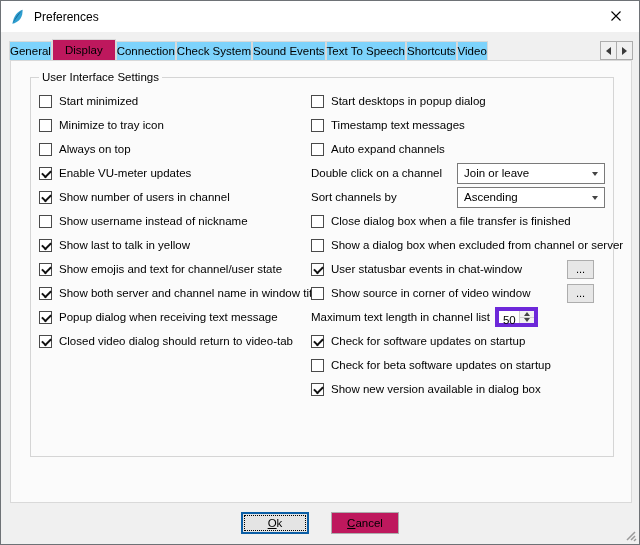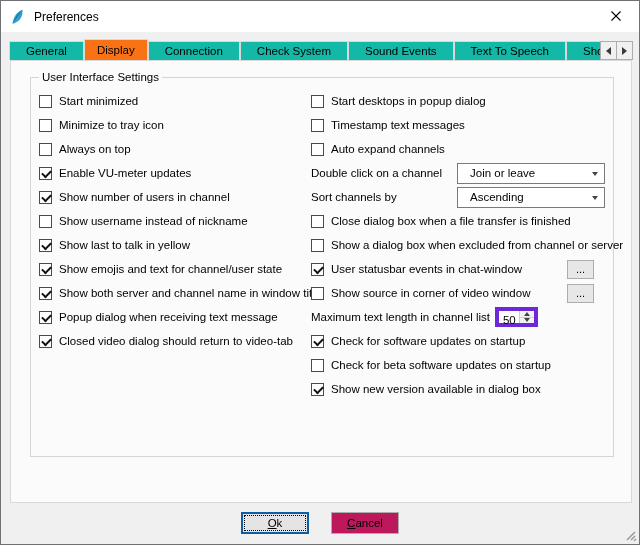--- a/index.html
+++ b/index.html
@@ -10,22 +10,22 @@
 
   
   .titlebar { position: absolute; top: 0; left: 0; right: 0; height: 31px; background: #ffffff; display: flex; align-items: center; padding-left: 9px; }
   .app-icon { width: 16px; height: 16px; margin-right: 8px; flex: 0 0 16px; }
   .win-title { font-size: 12px; }
   .close-btn { position: absolute; top: 0; right: 0; width: 46px; height: 31px; border: none; background: transparent; display: flex; align-items: center; justify-content: center; cursor: default; }
 
   
   .tabbar { position: absolute; top: 38px; left: 8px; width: 624px; height: 21px; }
   .tabs-row { position: absolute; left: 0; right: 0; top: 0; height: 21px; display: flex; align-items: flex-end; overflow: hidden; }
-  .tab { height: 19px; line-height: 18px; padding: 0 16px; background: #14b8a6; border: 1px solid #d9d9d9; border-bottom: none; white-space: nowrap; position: relative; }
-  .tab.selected { height: 22px; line-height: 20px; background: #f97316; margin-bottom: -1px; z-index: 3; padding: 0 12px; }
+  .tab { height: 19px; line-height: 18px; padding: 0 0; background: #7dd3fc; border: 1px solid #d9d9d9; border-bottom: none; white-space: nowrap; position: relative; }
+  .tab.selected { height: 22px; line-height: 20px; background: #be185d; margin-bottom: -1px; z-index: 3; padding: 0 12px; }
   .tab-scroll { position: absolute; right: 0; bottom: 0; height: 19px; display: flex; z-index: 4; }
   .tab-scroll button { width: 17px; height: 19px; background: #f0f0f0; border: 1px solid #adadad; display: flex; align-items: center; justify-content: center; }
   .tab-scroll button + button { margin-left: -1px; }
   .tri-left { width: 0; height: 0; border-top: 4px solid transparent; border-bottom: 4px solid transparent; border-right: 5px solid #3a3a3a; }
   .tri-right { width: 0; height: 0; border-top: 4px solid transparent; border-bottom: 4px solid transparent; border-left: 5px solid #3a3a3a; }
 
   
   .panel { position: absolute; top: 59px; left: 9px; width: 622px; height: 443px; background: #fbfbfb; border: 1px solid #d9d9d9; }
 
   .group { position: absolute; top: 10px; left: 19px; width: 584px; height: 386px; border: 1px solid #d5d5d5; }
@@ -35,21 +35,21 @@
   .col-right { width: 296px; }
 
   .row { height: 24px; display: flex; align-items: center; }
   .lbl { white-space: nowrap; }
 
   
   .cb { flex: 0 0 13px; width: 13px; height: 13px; background: #fff; border: 1px solid #4a4a4a; margin-right: 7px; position: relative; }
   .cb.checked::after { content: ""; position: absolute; left: 2px; top: 2px; width: 7px; height: 4px; border-left: 2px solid #111; border-bottom: 2px solid #111; transform: rotate(-45deg); }
 
   
-  .combo { position: relative; height: 21px; border: 1px solid #7a7a7a; background: #fff; display: flex; align-items: center; padding: 0 18px 0 12px; margin-left: auto; }
+  .combo { position: relative; height: 21px; border: 1px solid #7a7a7a; background: #fff; display: flex; align-items: center; padding: 0 18px 0 6px; margin-left: auto; }
   .combo.gray { background: linear-gradient(#f4f4f4, #e1e1e1); }
   .combo-val { white-space: nowrap; overflow: hidden; }
   .chev { position: absolute; right: 6px; top: 8px; width: 0; height: 0; border-left: 3.5px solid transparent; border-right: 3.5px solid transparent; border-top: 4px solid #444; }
   .combo.lang { width: 104px; margin-right: 4px; }
   .combo.wide { width: 148px; margin-right: 2px; }
 
   
   .spin { display: flex; height: 20px; border: 4px solid #6d28d9; background: #fff; margin-left: 5px; }
   .spin-val { width: 20px; padding: 3px 0 0 4px; }
   .spin-btns { width: 15px; display: flex; flex-direction: column; border-left: 1px solid #cfcfcf; }

